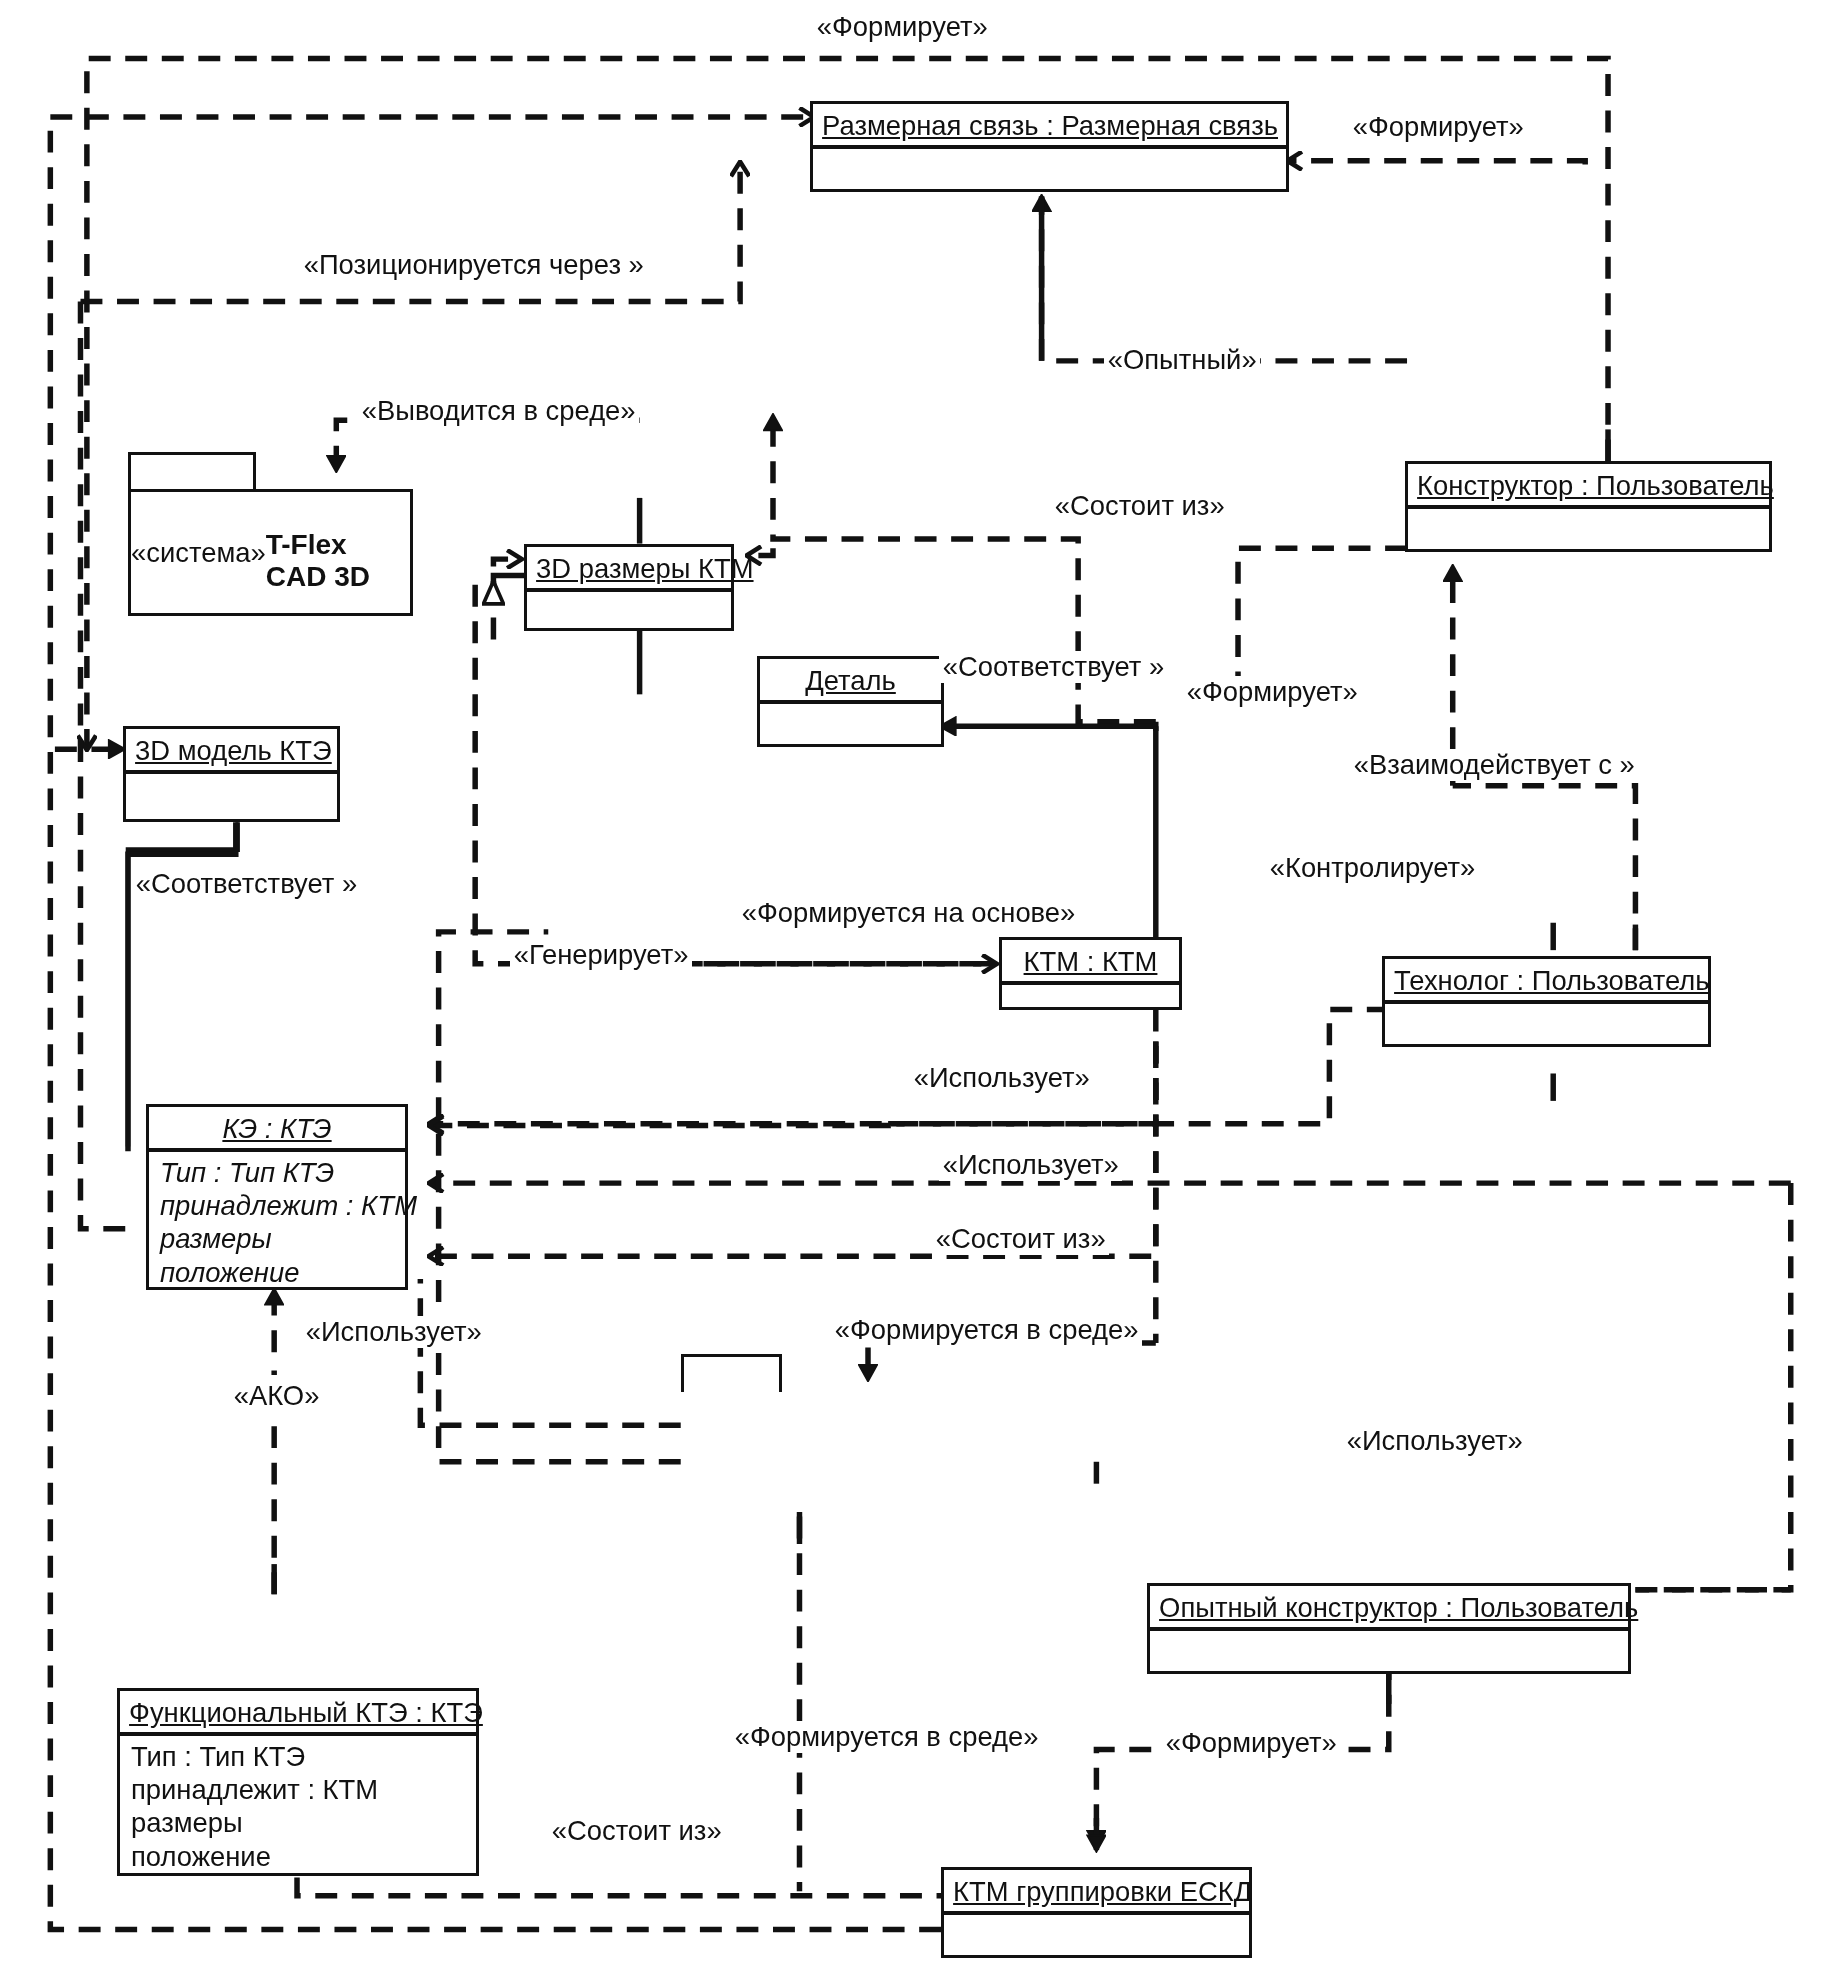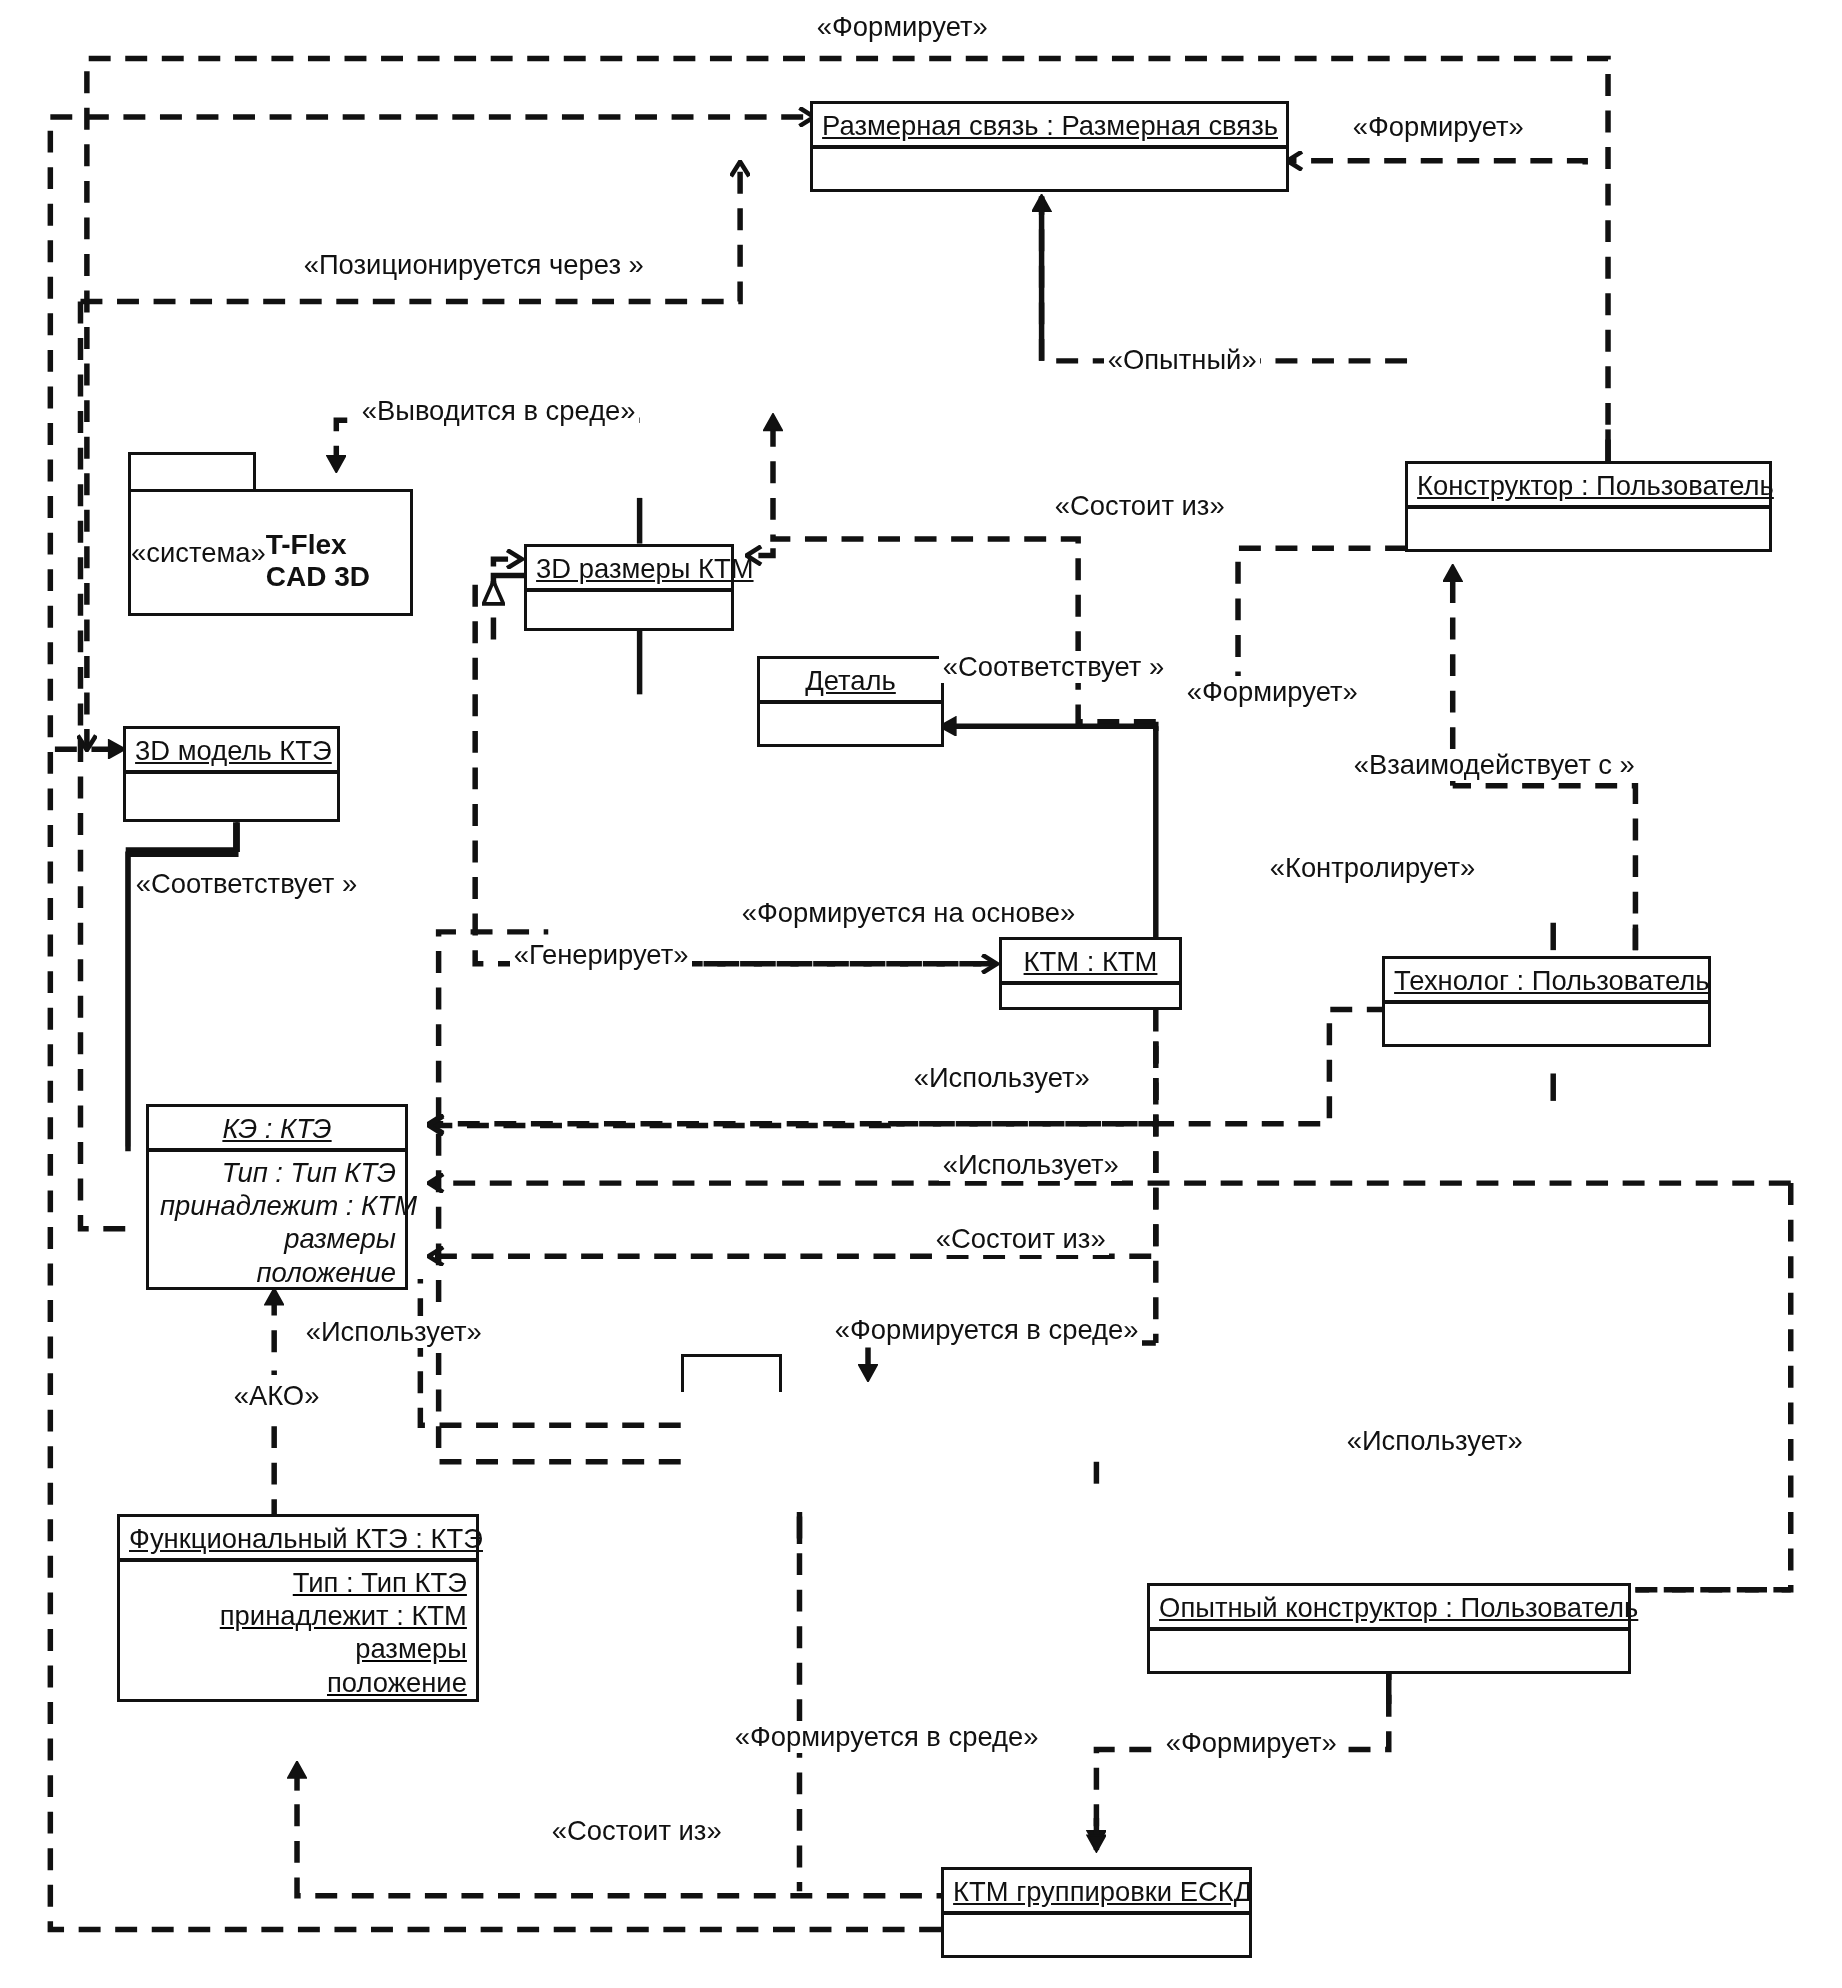--- a/index.html
+++ b/index.html
@@ -6,21 +6,21 @@
   body{font-family:"Liberation Sans", sans-serif;}
   #canvas{position:relative;width:1842px;height:1988px;background:#fff;overflow:hidden;}
   svg.wires{position:absolute;left:0;top:0;width:1842px;height:1988px;}
 
   .node{position:absolute;box-sizing:border-box;background:#fff;border:3.7px solid #111;z-index:5;}
   .node .hdr{box-sizing:border-box;text-align:center;font-size:27.4px;color:#111;
              padding:5.5px 9.1px 3.7px 9.1px;white-space:nowrap;}
   .node .hdr span{text-decoration:underline;}
   .node .sep{height:3.7px;background:#111;}
   .node .body{box-sizing:border-box;padding:3.7px 9.1px 5.5px 11px;font-size:27.4px;color:#111;line-height:1.22;}
-  .node .body div{white-space:nowrap;text-align:right;}
+  .node .body div{white-space:nowrap;}
 
   
   .pkg{position:absolute;z-index:5;}
   .pkg .tab{position:absolute;left:0;top:0;box-sizing:border-box;border:3.7px solid #111;
             border-bottom:none;background:#fff;}
   .pkg .main{position:absolute;left:0;box-sizing:border-box;border:3.7px solid #111;background:#fff;
              display:flex;flex-direction:row;align-items:center;justify-content:center;}
   .pkg .ster{font-size:27.4px;color:#111;}
   .pkg .nm{font-size:28px;font-weight:bold;color:#111;margin-top:16px;}
 
@@ -193,21 +193,21 @@
     <div class="hdr"><span>КЭ : КТЭ</span></div>
     <div class="sep"></div>
     <div class="body">
       <div>Тип : Тип КТЭ</div>
       <div>принадлежит : КТМ</div>
       <div>размеры</div>
       <div>положение</div>
     </div>
   </div>
 
-  <div class="node" style="left:117px;top:1514px;width:362px;height:188px;text-decoration:underline;">
+  <div class="node" style="left:117px;top:1688px;width:362px;height:188px;">
     <div class="hdr"><span>Функциональный КТЭ : КТЭ</span></div>
     <div class="sep"></div>
     <div class="body">
       <div>Тип : Тип КТЭ</div>
       <div>принадлежит : КТМ</div>
       <div>размеры</div>
       <div>положение</div>
     </div>
   </div>
 

